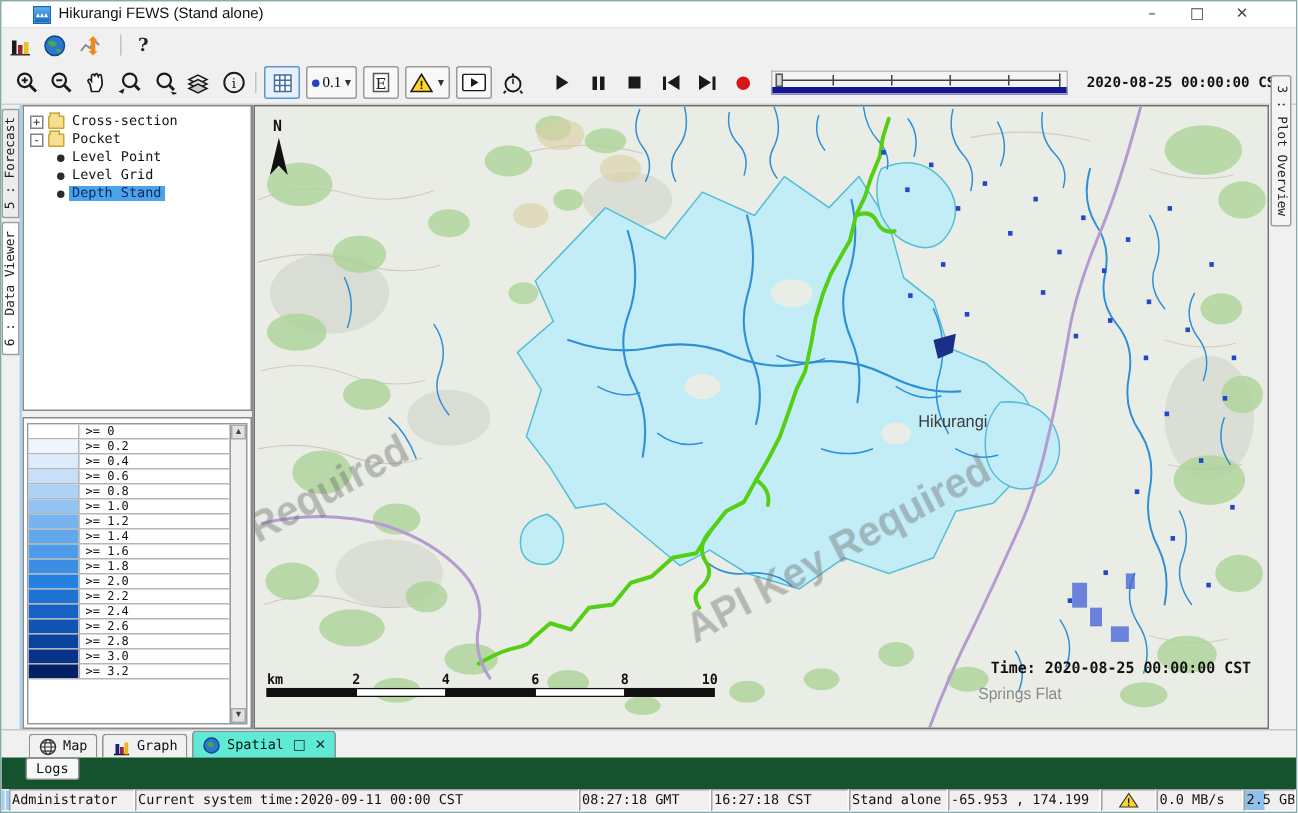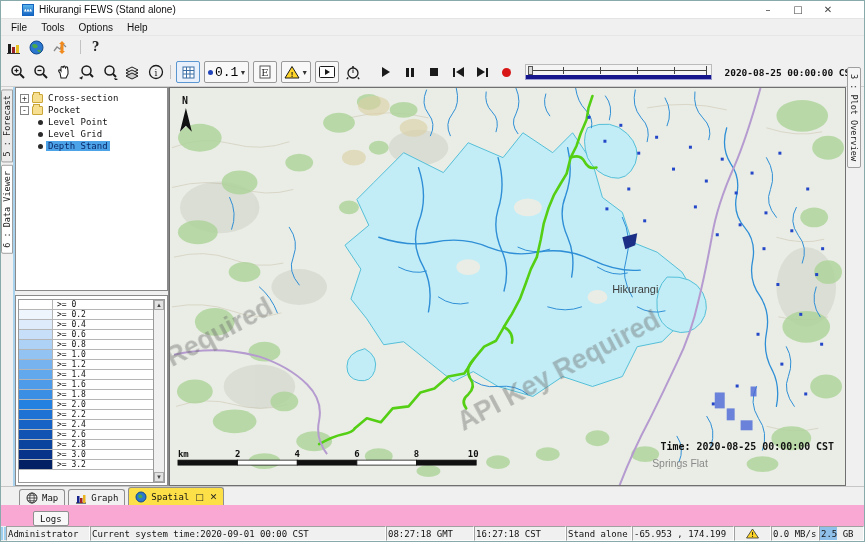--- a/index.html
+++ b/index.html
@@ -72,23 +72,23 @@
 .swatch{width:34px;border-right:1px solid #b5b5b5}
 .legend-label{flex:1;font-family:"DejaVu Sans Mono",monospace;font-size:8px;line-height:10px;padding-left:4px;color:#111}
 .vscroll{width:11px;border-left:1px solid #999;background:#efefef;display:flex;flex-direction:column;justify-content:space-between}
 .sc-btn{height:10px;background:#e2e2e2;border:1px solid #aaa;font-size:6px;text-align:center;line-height:8px;color:#444}
 
 .map-area{flex:1;position:relative;background:#e9ede5;border:1px solid #707070;overflow:hidden}
 .map-area svg{display:block}
 
 .tabs-row{height:19px;background:#f0f0f0;display:flex;align-items:flex-end;gap:3px;padding-left:18px;border-top:1px solid #c6c6c6;flex:0 0 19px}
 .btab{height:16px;display:flex;align-items:center;gap:4px;padding:0 6px;border:1px solid #8f8f8f;border-bottom:none;border-radius:3px 3px 0 0;background:#f1f1f1;font-family:"DejaVu Sans Mono",monospace;font-size:9px;color:#111}
-.btab.active{height:18px;background:#fde047}
+.btab.active{height:18px;background:#5eead4}
 .tab-win{font-size:9px;font-weight:bold;color:#222;margin-left:2px;font-family:"DejaVu Sans",sans-serif}
-.logs-row{height:21px;background:#f9a8d4;display:flex;align-items:flex-end;padding-left:32px;flex:0 0 21px}
+.logs-row{height:21px;background:#14532d;display:flex;align-items:flex-start;padding-left:16px;flex:0 0 21px}
 .logs-btn{height:15px;padding:0 6px;border:1px solid #8f8f8f;border-radius:2px;background:#f8f8f8;font-family:"DejaVu Sans Mono",monospace;font-size:9px;color:#111;display:flex;align-items:center}
 
 .statusbar{height:15px;display:flex;background:#f0f0f0;font-family:"DejaVu Sans Mono",monospace;font-size:9px;color:#111;flex:0 0 15px}
 .gripper{width:5px;border-left:2px solid #9fd0ef;border-right:2px solid #9fd0ef;margin:1px 0}
 .sb-cell{border:1px solid;border-color:#a0a0a0 #fdfdfd #fdfdfd #a0a0a0;display:flex;align-items:center;padding:0 1px;white-space:nowrap;overflow:hidden;position:relative}
 .mem-fill{position:absolute;left:0;top:0;bottom:0;width:40%;background:#8fc0ea}
 .mem-text{position:relative}
 </style>
 </head>
 <body>
@@ -98,26 +98,20 @@
   <div class="titlebar">
     <span class="app-icon"></span>
     <span class="title-text">Hikurangi FEWS  (Stand alone)</span>
     <span class="win-controls">
       <span class="win-btn">–</span>
       <span class="win-btn">□</span>
       <span class="win-btn">✕</span>
     </span>
   </div>
 
-  <div class="menubar" id="menubar">
-      <span class="menu-item">File</span>
-      <span class="menu-item">Tools</span>
-      <span class="menu-item">Options</span>
-      <span class="menu-item">Help</span>
-    </div>
 
   <div class="toolbar1">
     <span class="bars">
         <span style="height:9px;background:#1a1a1a"></span>
         <span style="height:6px;background:#9c2424"></span>
         <span style="height:8px;background:#e8c020"></span>
       </span>
     <svg width="15" height="15">
         <circle cx="7.5" cy="7.5" r="6.5" fill="#2b77cf" stroke="#10498c"></circle>
         <path d="M3,5 q3,-2 5,0 q2,2 -1,3 q-3,1 -4,-3z" fill="#4aa84a"></path>
@@ -188,21 +182,21 @@
             <line x1="1" y1="8" x2="12" y2="8"></line>
             <line x1="4.5" y1="1" x2="4.5" y2="12"></line>
             <line x1="8" y1="1" x2="8" y2="12"></line>
           </g>
         </svg>
       </span>
     <span class="tb-btn">
         <svg width="7" height="7">
           <circle cx="3.5" cy="3.5" r="2.5" fill="#2244bb"></circle>
         </svg>
-        <span style="font-family:Liberation Mono, monospace;font-size:13px">0.1</span>
+        <span style="font-family:Liberation Serif, serif;font-size:10px">0.1</span>
         <span class="caret">▼</span>
       </span>
     <span class="tb-btn">
         <svg width="12" height="14">
           <rect x="1" y="1" width="10" height="12" fill="#fff" stroke="#555"></rect>
           <text x="6" y="11" text-anchor="middle" font-size="10" font-family="DejaVu Serif" fill="#222">E</text>
         </svg>
       </span>
     <span class="tb-btn">
         <svg width="16" height="14">
@@ -619,31 +613,31 @@
     </div>
   </div>
 
   <div class="logs-row">
     <span class="logs-btn">Logs</span>
   </div>
 
   <div class="statusbar">
     <span class="gripper"></span>
     <span class="sb-cell" style="width:84px">Administrator</span>
-    <span class="sb-cell" style="width:296px">Current system time:2020-09-01 00:00 CST</span>
+    <span class="sb-cell" style="width:296px">Current system time:2020-09-11 00:00 CST</span>
     <span class="sb-cell" style="width:88px">08:27:18 GMT</span>
     <span class="sb-cell" style="width:92px">16:27:18 CST</span>
     <span class="sb-cell" style="width:66px">Stand alone</span>
     <span class="sb-cell" style="width:102px">-65.953 , 174.199</span>
     <span class="sb-cell" style="width:37px;justify-content:center">
         <svg width="13" height="11">
           <path d="M6.5,1 L12.5,10 L0.5,10 Z" fill="#ffd52a" stroke="#333" stroke-width="0.8"></path>
           <text x="6.5" y="9" text-anchor="middle" font-size="7" font-weight="bold" fill="#111">!</text>
         </svg>
       </span>
-    <span class="sb-cell" style="width:48px">0.0 MB/s</span>
+    <span class="sb-cell" style="width:58px">0.0 MB/s</span>
     <span class="sb-cell" style="flex:1">
         <span class="mem-fill"></span>
         <span class="mem-text">2.5 GB</span>
       </span>
   </div>
 
 </div>
 
 </body></html>

